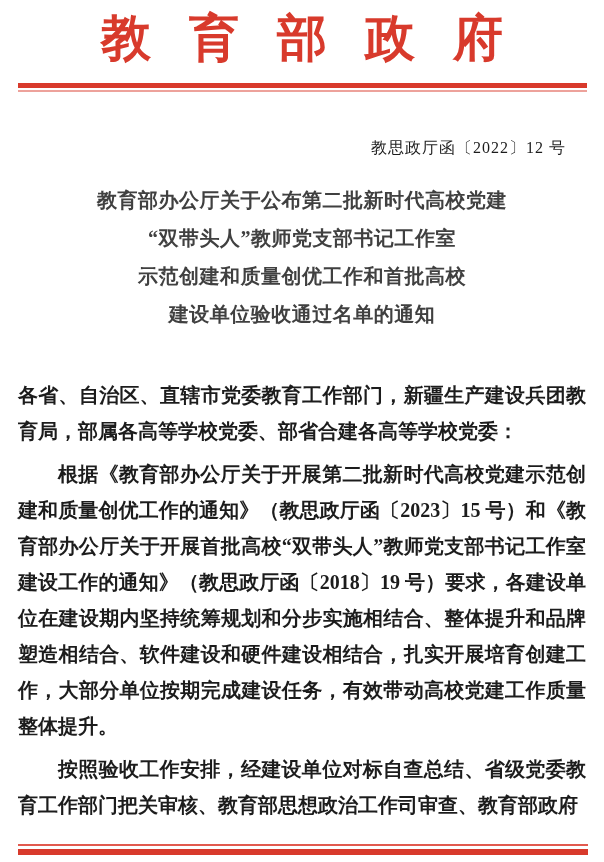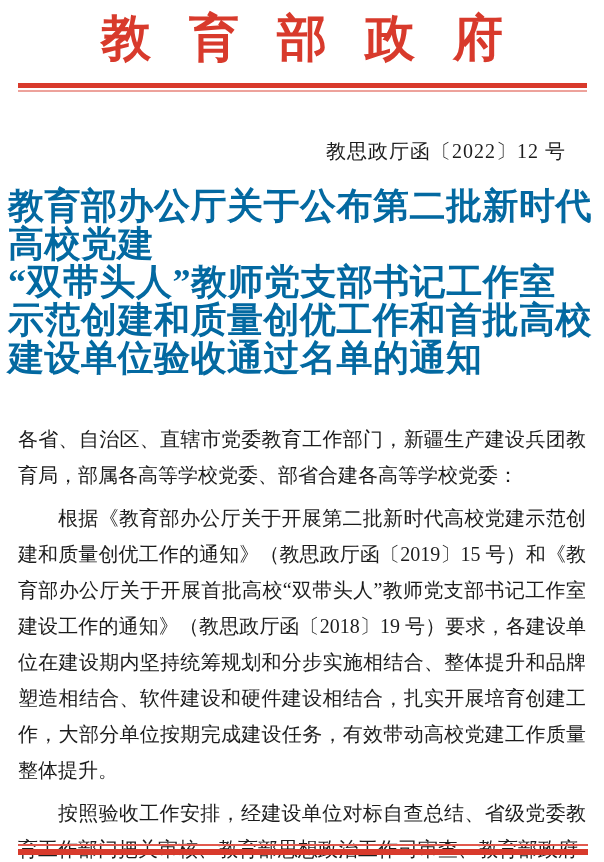--- a/index.html
+++ b/index.html
@@ -29,45 +29,45 @@
   
   .rule-top { margin: 12px 17px 0 18px; }
   .rule-top .thick { height: 5px; background: #d83a2c; }
   .rule-top .thin  { height: 2px; background: #eda29b; margin-top: 2px; }
 
   
   .doc-no {
     margin-top: 46px;
     text-align: right;
     padding-right: 38px;
-    font-size: 20px;
+    font-size: 16px;
     letter-spacing: 1px;
     color: #1c1c1c;
   }
 
   
   .title {
     margin: 22px 8px 0 8px;
-    text-align: left;
-    font-size: 36px;
+    text-align: center;
+    font-size: 20px;
     font-weight: bold;
     line-height: 38px;
-    color: #0369a1;
+    color: #404040;
     letter-spacing: 0.5px;
   }
 
   
   .body-block {
     margin: 44px 18px 0 18px;
     font-size: 20px;
     line-height: 36px;
     text-align: justify;
     color: #1c1c1c;
   }
-  .body-block p { margin: 0; }
+  .body-block p { margin: 0; font-weight: bold; }
   .body-block p + p { margin-top: 7px; }
   .indent { text-indent: 2em; }
 
   
   .rule-bottom { position: absolute; left: 18px; right: 16px; top: 838px; }
   .rule-bottom .thin  { height: 2px; background: #e25a4e; }
   .rule-bottom .thick { height: 6px; background: #d83a2c; margin-top: 3px; }
 </style>
 </head>
 <body>
@@ -85,21 +85,21 @@
 
   <div class="title">
     <div>教育部办公厅关于公布第二批新时代高校党建</div>
     <div>“双带头人”教师党支部书记工作室</div>
     <div>示范创建和质量创优工作和首批高校</div>
     <div>建设单位验收通过名单的通知</div>
   </div>
 
   <div class="body-block">
     <p>各省、自治区、直辖市党委教育工作部门，新疆生产建设兵团教育局，部属各高等学校党委、部省合建各高等学校党委：</p>
-    <p class="indent">根据《教育部办公厅关于开展第二批新时代高校党建示范创建和质量创优工作的通知》（教思政厅函〔2019〕15 号）和《教育部办公厅关于开展首批高校“双带头人”教师党支部书记工作室建设工作的通知》（教思政厅函〔2018〕19 号）要求，各建设单位在建设期内坚持统筹规划和分步实施相结合、整体提升和品牌塑造相结合、软件建设和硬件建设相结合，扎实开展培育创建工作，大部分单位按期完成建设任务，有效带动高校党建工作质量整体提升。</p>
+    <p class="indent">根据《教育部办公厅关于开展第二批新时代高校党建示范创建和质量创优工作的通知》（教思政厅函〔2023〕15 号）和《教育部办公厅关于开展首批高校“双带头人”教师党支部书记工作室建设工作的通知》（教思政厅函〔2018〕19 号）要求，各建设单位在建设期内坚持统筹规划和分步实施相结合、整体提升和品牌塑造相结合、软件建设和硬件建设相结合，扎实开展培育创建工作，大部分单位按期完成建设任务，有效带动高校党建工作质量整体提升。</p>
     <p class="indent">按照验收工作安排，经建设单位对标自查总结、省级党委教育工作部门把关审核、教育部思想政治工作司审查、教育部政府</p>
   </div>
 
   <div class="rule-bottom">
     <div class="thin"></div>
     <div class="thick"></div>
   </div>
 
 </div>
 

